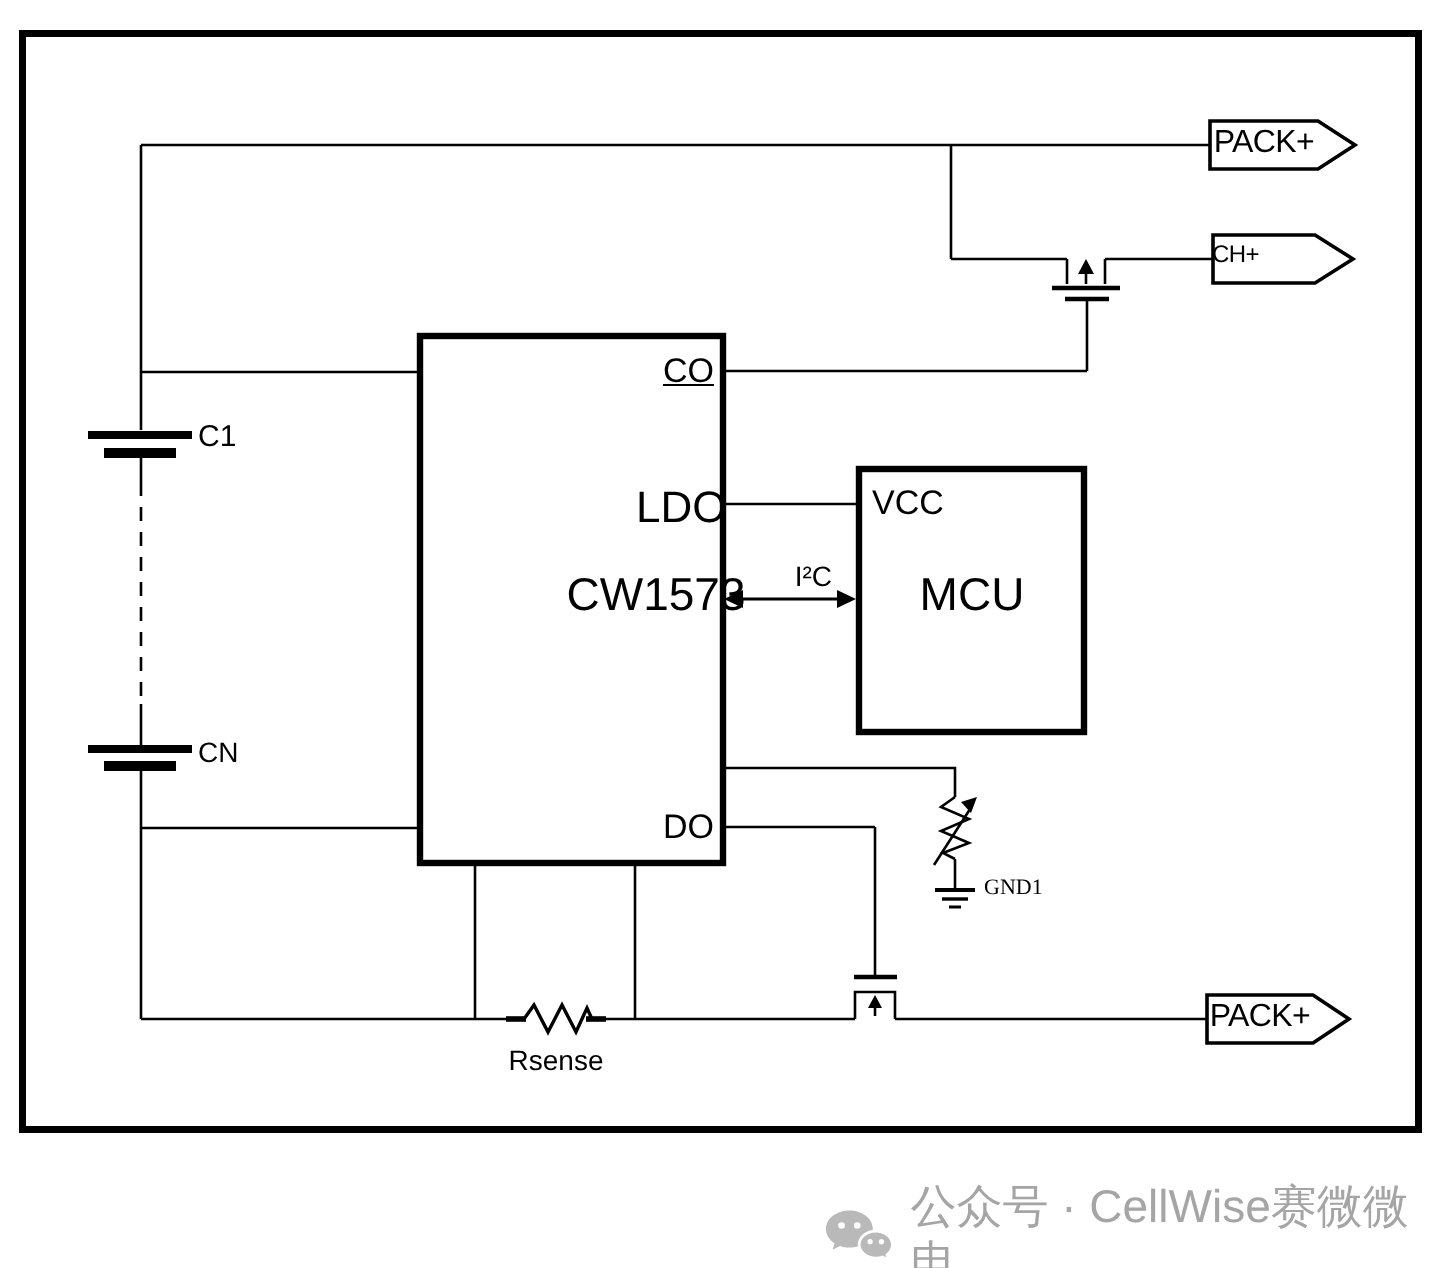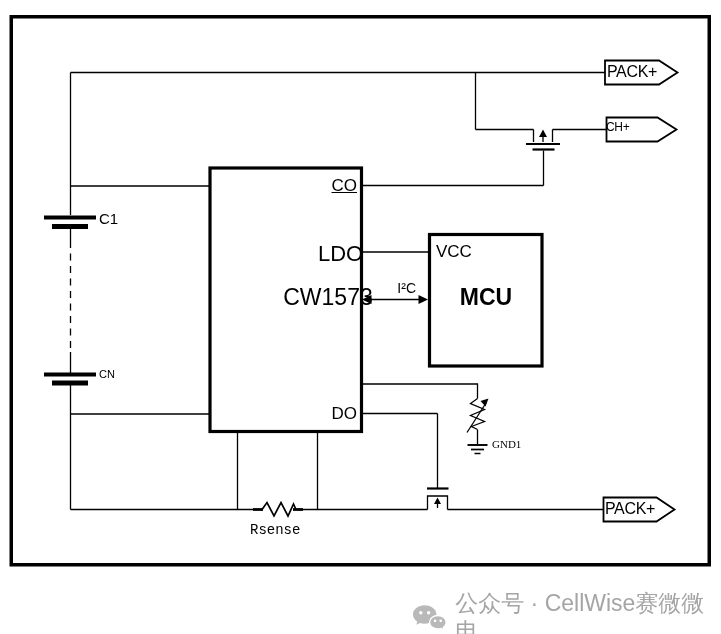--- a/index.html
+++ b/index.html
@@ -11,25 +11,25 @@
   *{margin:0;padding:0;box-sizing:border-box;}
   body{background:var(--bg);font-family:"Liberation Sans",sans-serif;}
   .stage{position:relative;width:721px;height:634px;background:var(--bg);overflow:hidden;}
   .stage svg.circuit{position:absolute;left:0;top:0;color:var(--line);}
   .lbl{position:absolute;color:var(--line);white-space:nowrap;line-height:1;}
   .lbl.c-co  {left:323px;top:177px;width:34px;text-align:right;font-size:17px;text-decoration:underline;}
   .lbl.c-ldo {left:318px;top:243px;width:39px;text-align:right;font-size:22px;}
   .lbl.c-do  {left:323px;top:405px;width:34px;text-align:right;font-size:17px;}
   .lbl.c-ic  {left:210px;top:286px;width:152px;text-align:center;font-size:23px;font-weight:normal;margin-left:42px;}
   .lbl.c-vcc {left:436px;top:243px;font-size:17px;}
-  .lbl.c-mcu {left:430px;top:286px;width:112px;text-align:center;font-size:23px;font-weight:bold;}
+  .lbl.c-mcu {left:430px;top:286px;width:112px;text-align:center;font-size:23px;font-weight:normal;}
   .lbl.c-i2c {left:379px;top:281px;width:37px;text-align:right;font-size:14px;}
   .lbl.c-c1  {left:99px;top:211px;font-size:15px;}
-  .lbl.c-cn  {left:99px;top:369px;font-size:11px;text-align:center;}
-  .lbl.c-rs  {left:250px;top:523px;width:56px;font-size:14px;font-family:Liberation Mono, monospace;}
+  .lbl.c-cn  {left:99px;top:369px;font-size:14px;text-align:center;}
+  .lbl.c-rs  {left:250px;top:523px;width:56px;text-align:center;font-size:14px;}
   .lbl.c-gnd {left:492px;top:439px;font-size:11px;font-family:Liberation Serif, serif;}
   .lbl.c-pkt {left:605px;top:64px;width:54px;text-align:center;font-size:16px;letter-spacing:-0.3px;}
   .lbl.c-ch  {left:606px;top:121px;width:52px;text-align:left;font-size:12px;letter-spacing:-0.3px;}
   .lbl.c-pkb {left:603px;top:501px;width:54px;text-align:center;font-size:16px;letter-spacing:-0.3px;}
   .watermark{position:absolute;left:412px;top:590px;display:flex;align-items:center;gap:9px;}
   .watermark .wm-text{font-size:23px;color:var(--watermark);line-height:1.2;}
 </style>
 </head>
 <body>
 

